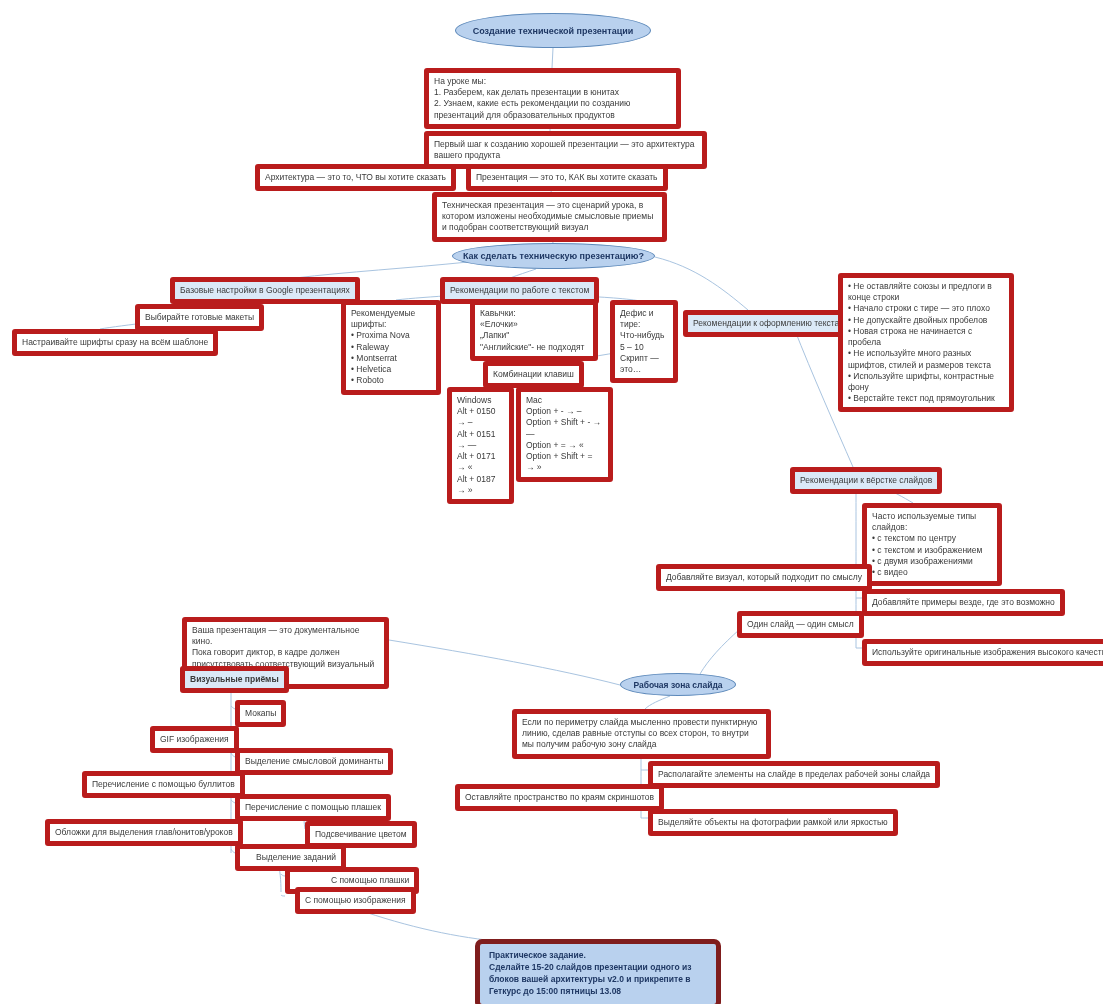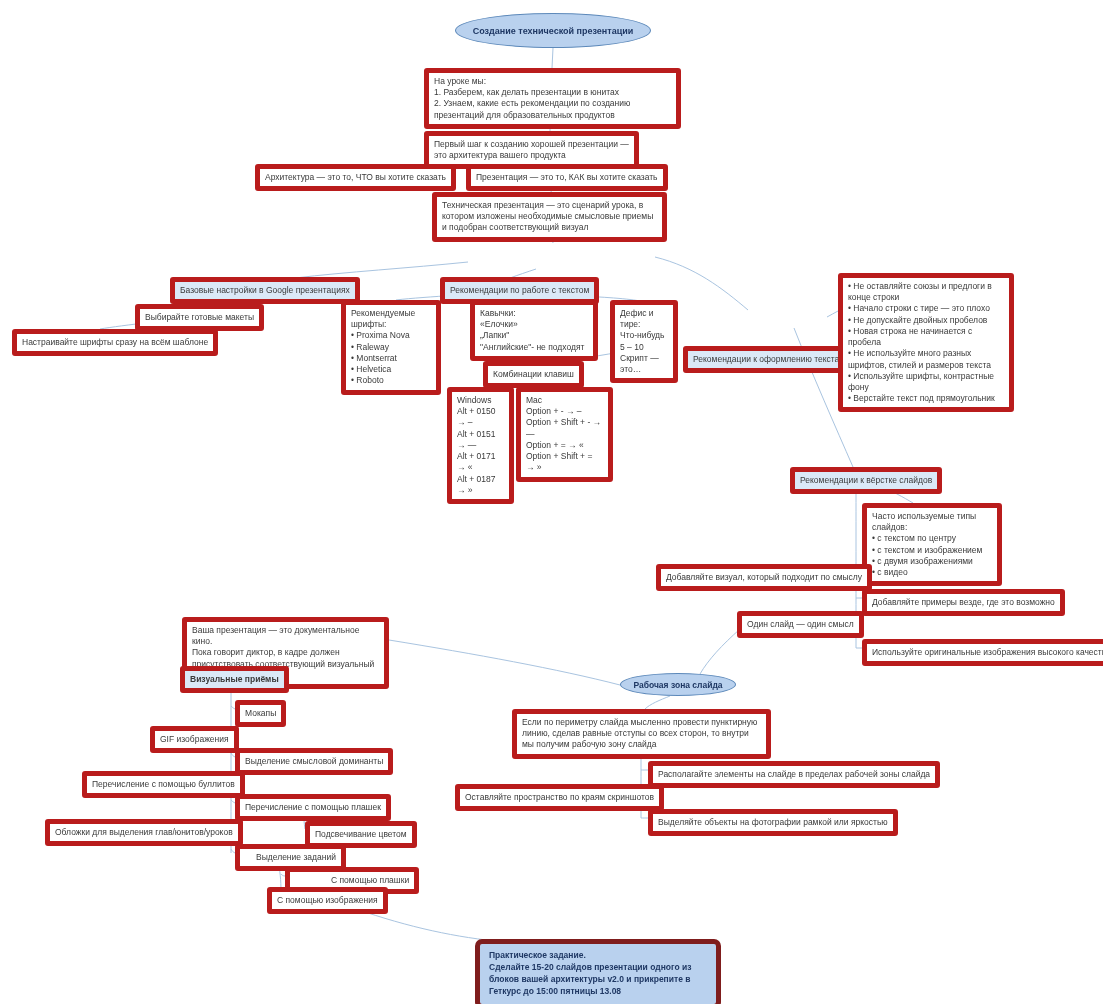--- a/index.html
+++ b/index.html
@@ -78,45 +78,46 @@
     <path class="edge" d="M641,793 C640,793 639,793 638,793"></path>
     <path class="edge" d="M641,818 C643,818 645,818 648,818"></path>
     <path class="edge" d="M740,629 C722,645 708,660 700,674"></path>
   </svg>
 
   <div class="ellipse" style="left:455px;top:13px;width:196px;height:35px;">Создание технической презентации</div>
 
   <div class="node" style="left:424px;top:68px;width:257px;">На уроке мы:
 1. Разберем, как делать презентации в юнитах
 2. Узнаем, какие есть рекомендации по созданию презентаций для образовательных продуктов</div>
-  <div class="node" style="left:424px;top:131px;width:215px;">Первый шаг к созданию хорошей презентации — это архитектура вашего продукта</div>
+  <div class="node" style="left:424px;top:131px;width:283px;">Первый шаг к созданию хорошей презентации — это архитектура вашего продукта</div>
   <div class="node nw" style="left:255px;top:164px;">Архитектура — это то, ЧТО вы хотите сказать</div>
   <div class="node nw" style="left:466px;top:164px;">Презентация — это то, КАК вы хотите сказать</div>
   <div class="node" style="left:432px;top:192px;width:235px;">Техническая презентация — это сценарий урока, в котором изложены необходимые смысловые приемы и подобран соответствующий визуал</div>
 
+  <div class="ellipse" style="left:452px;top:243px;width:203px;height:26px;">Как сделать техническую презентацию?</div>
 
   <div class="node nw section" style="left:170px;top:277px;">Базовые настройки в Google презентациях</div>
   <div class="node nw section" style="left:440px;top:277px;">Рекомендации по работе с текстом</div>
   <div class="node nw" style="left:135px;top:304px;">Выбирайте готовые макеты</div>
   <div class="node nw" style="left:12px;top:329px;">Настраивайте шрифты сразу на всём шаблоне</div>
   <div class="node" style="left:341px;top:300px;width:100px;">Рекомендуемые шрифты:
 • Proxima Nova
 • Raleway
 • Montserrat
 • Helvetica
 • Roboto</div>
   <div class="node" style="left:470px;top:300px;width:128px;">Кавычки:
 «Елочки»
 „Лапки"
 "Английские"- не подходят</div>
   <div class="node" style="left:610px;top:300px;width:68px;">Дефис и тире:
 Что-нибудь
 5 – 10
 Скрипт — это…</div>
-  <div class="node nw section" style="left:683px;top:310px;margin-top:36px;">Рекомендации к оформлению текста</div>
+  <div class="node nw section" style="left:683px;top:310px;">Рекомендации к оформлению текста</div>
   <div class="node" style="left:838px;top:273px;width:176px;">• Не оставляйте союзы и предлоги в конце строки
 • Начало строки с тире — это плохо
 • Не допускайте двойных пробелов
 • Новая строка не начинается с пробела
 • Не используйте много разных шрифтов, стилей и размеров текста
 • Используйте шрифты, контрастные фону
 • Верстайте текст под прямоугольник</div>
   <div class="node nw" style="left:483px;top:361px;">Комбинации клавиш</div>
   <div class="node" style="left:447px;top:387px;width:67px;">Windows
 Alt + 0150 → –
@@ -152,18 +153,18 @@
   <div class="node nw" style="left:235px;top:748px;">Выделение смысловой доминанты</div>
   <div class="node nw" style="left:82px;top:771px;">Перечисление с помощью буллитов</div>
   <div class="node nw" style="left:648px;top:761px;">Располагайте элементы на слайде в пределах рабочей зоны слайда</div>
   <div class="node nw" style="left:235px;top:794px;">Перечисление с помощью плашек</div>
   <div class="node nw" style="left:455px;top:784px;">Оставляйте пространство по краям скриншотов</div>
   <div class="node nw" style="left:45px;top:819px;">Обложки для выделения глав/юнитов/уроков</div>
   <div class="node nw" style="left:305px;top:821px;">Подсвечивание цветом</div>
   <div class="node nw" style="left:648px;top:809px;">Выделяйте объекты на фотографии рамкой или яркостью</div>
   <div class="node nw" style="left:235px;top:844px;padding-left:16px;">Выделение заданий</div>
   <div class="node nw" style="left:285px;top:867px;padding-left:41px;">С помощью плашки</div>
-  <div class="node nw" style="left:267px;top:887px;text-align:right;">С помощью изображения</div>
+  <div class="node nw" style="left:295px;top:887px;text-align:right;">С помощью изображения</div>
 
   <div class="big-task" style="left:475px;top:939px;width:246px;">Практическое задание.
 Сделайте 15-20 слайдов презентации одного из блоков вашей архитектуры v2.0 и прикрепите в Геткурс до 15:00 пятницы 13.08</div>
 
 </div>
 
 </body></html>

